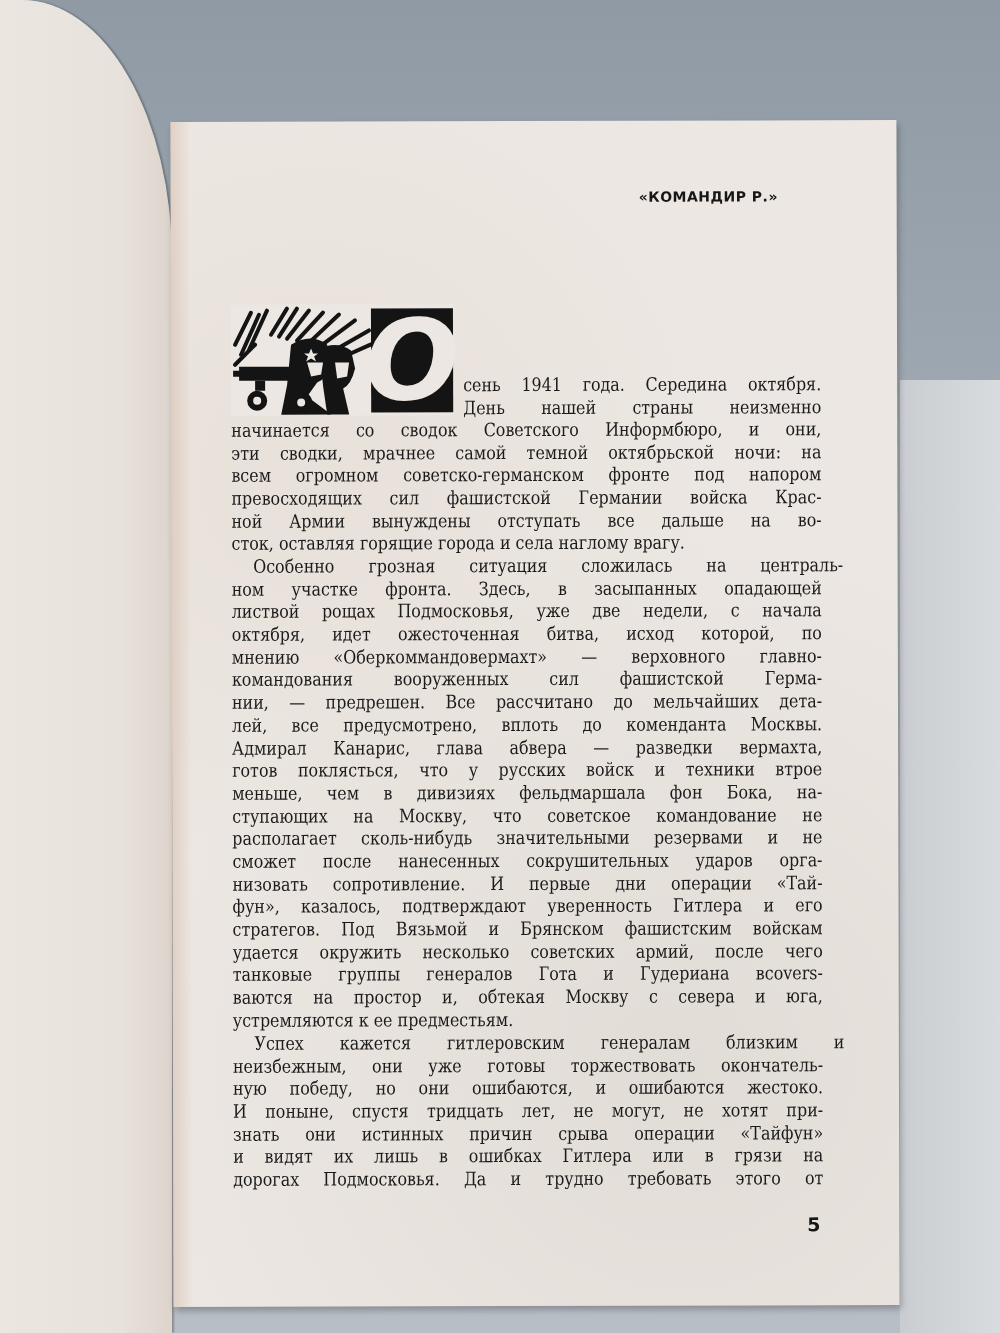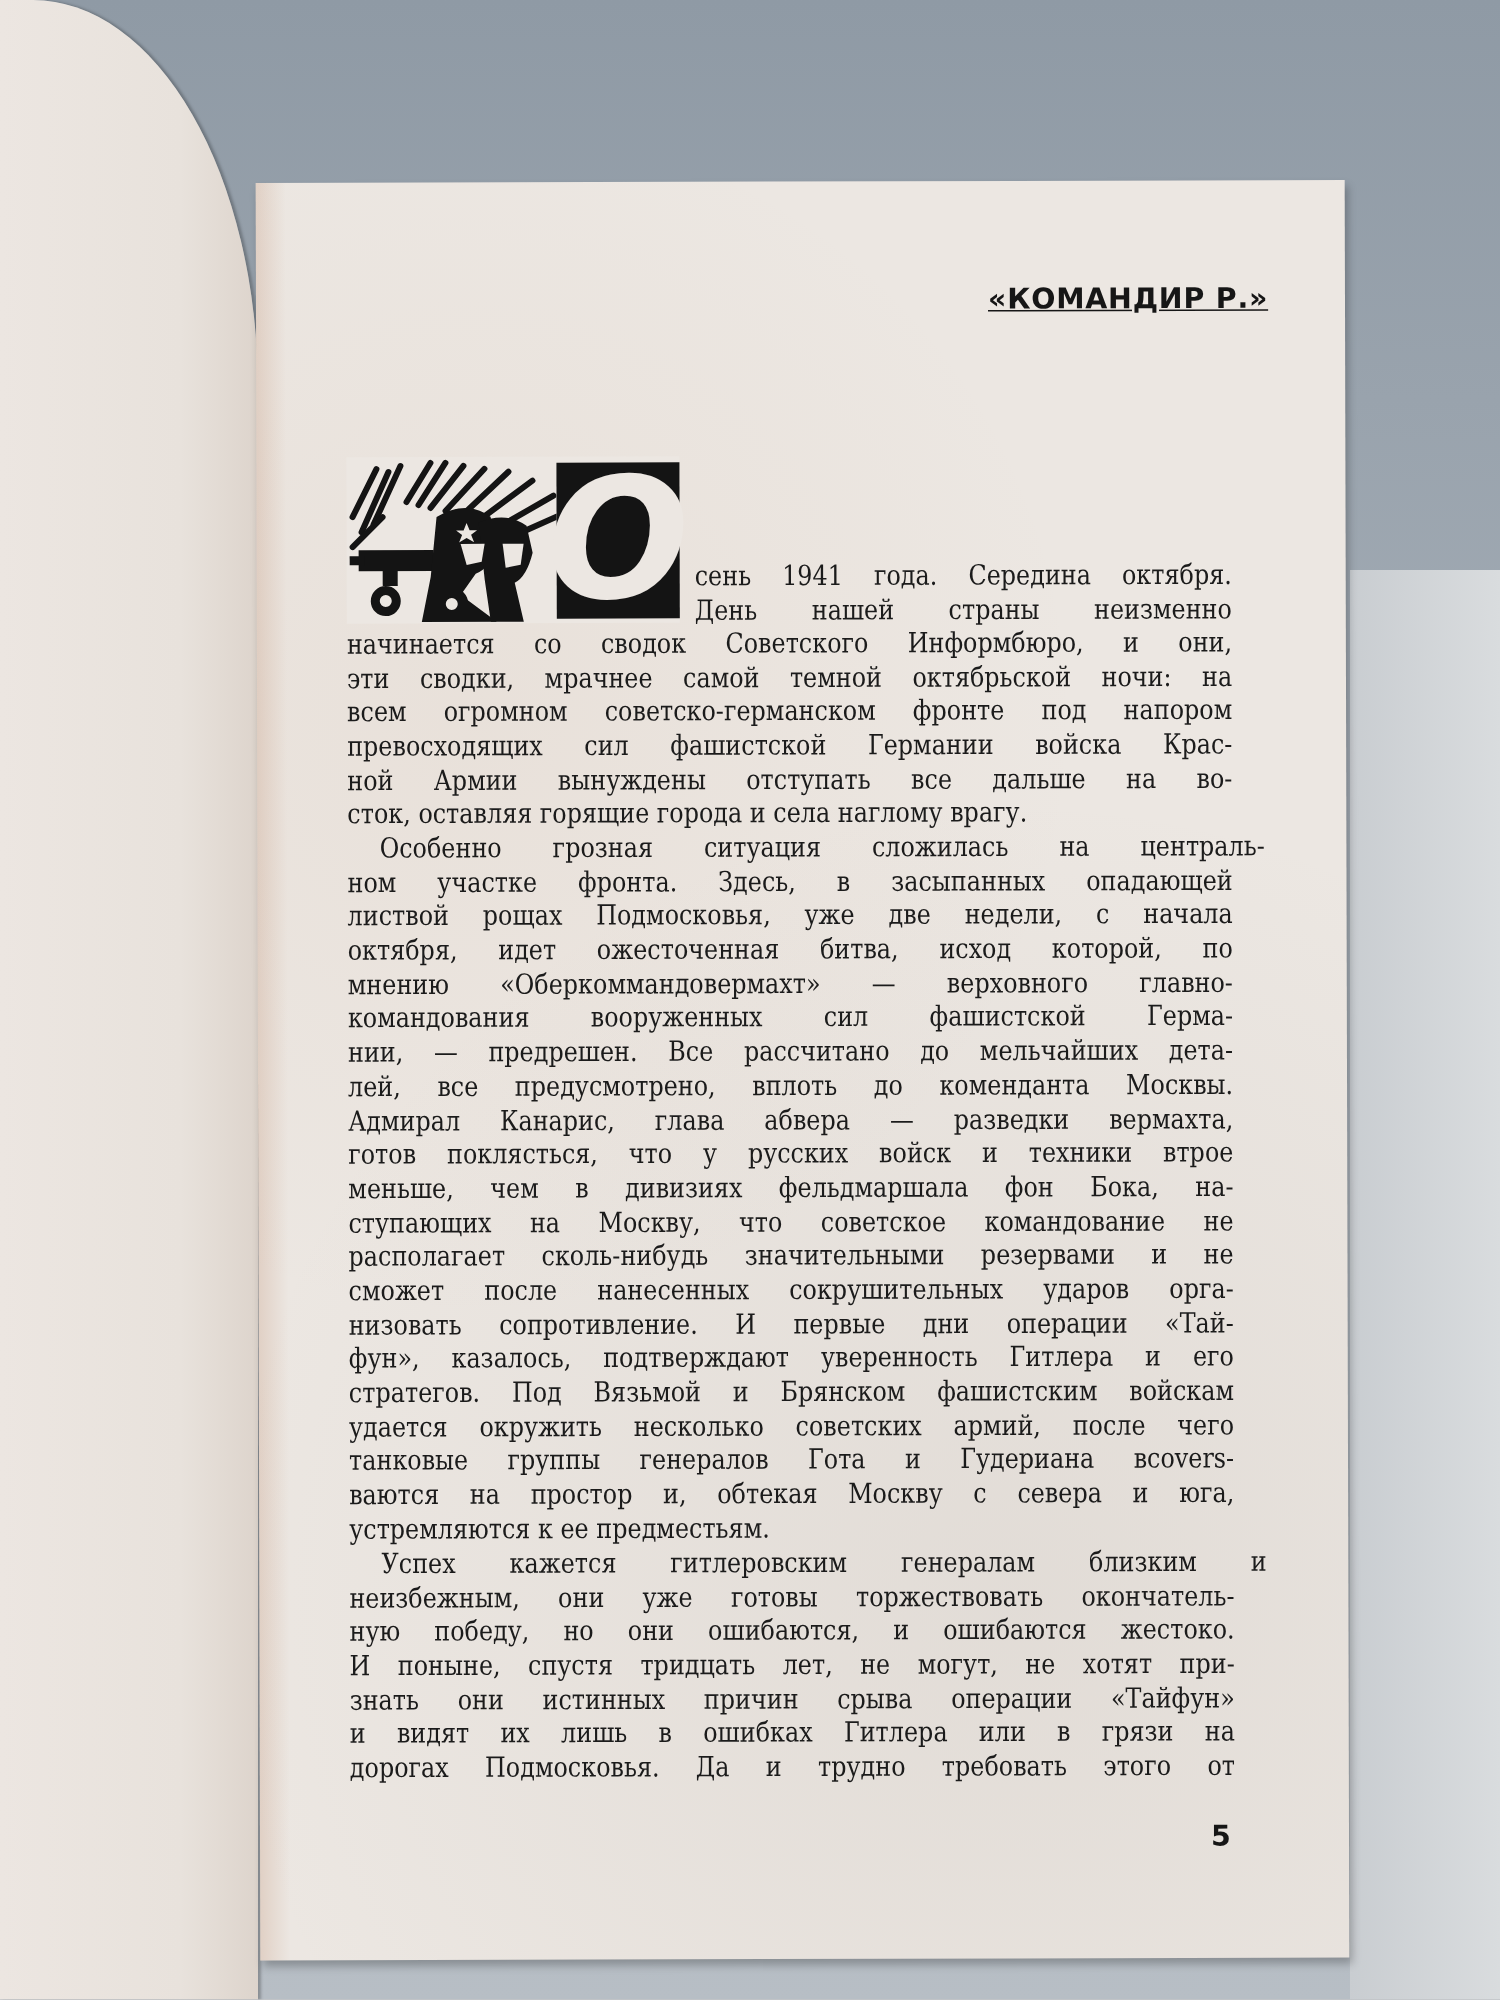--- a/index.html
+++ b/index.html
@@ -26,23 +26,23 @@
       position: absolute; left: 172px; top: 121px; width: 726px; height: 1185px;
       background: #ece7e2;
       background-image:
         radial-gradient(circle at 20% 30%, rgba(190,150,120,0.08), transparent 40%),
         radial-gradient(circle at 70% 80%, rgba(150,140,130,0.12), transparent 50%),
         linear-gradient(90deg, rgba(190,140,110,0.25) 0px, rgba(190,140,110,0.0) 20px);
       box-shadow: 2px 4px 6px rgba(0,0,0,0.25);
       transform: rotate(-0.15deg);
     }
     .running-head {
-      position: absolute; left: 488px; top: 68px;
+      position: absolute; left: 468px; top: 68px;
       font-family: "DejaVu Sans", sans-serif; font-weight: bold;
-      font-size: 19px; letter-spacing: 0.5px; color: #161616; text-decoration: underline;
+      font-size: 14px; letter-spacing: 0.5px; color: #161616;
     }
     .dropcap-illustration {
       position: absolute; left: 60px; top: 183px; width: 222px; height: 111px;
       background: #ece7e2;
     }
     .dropcap-art {
       position: absolute; left: 0; top: 0; width: 140px; height: 111px;
     }
     .dropcap-box {
       position: absolute; left: 140px; top: 4px; width: 82px; height: 104px;

